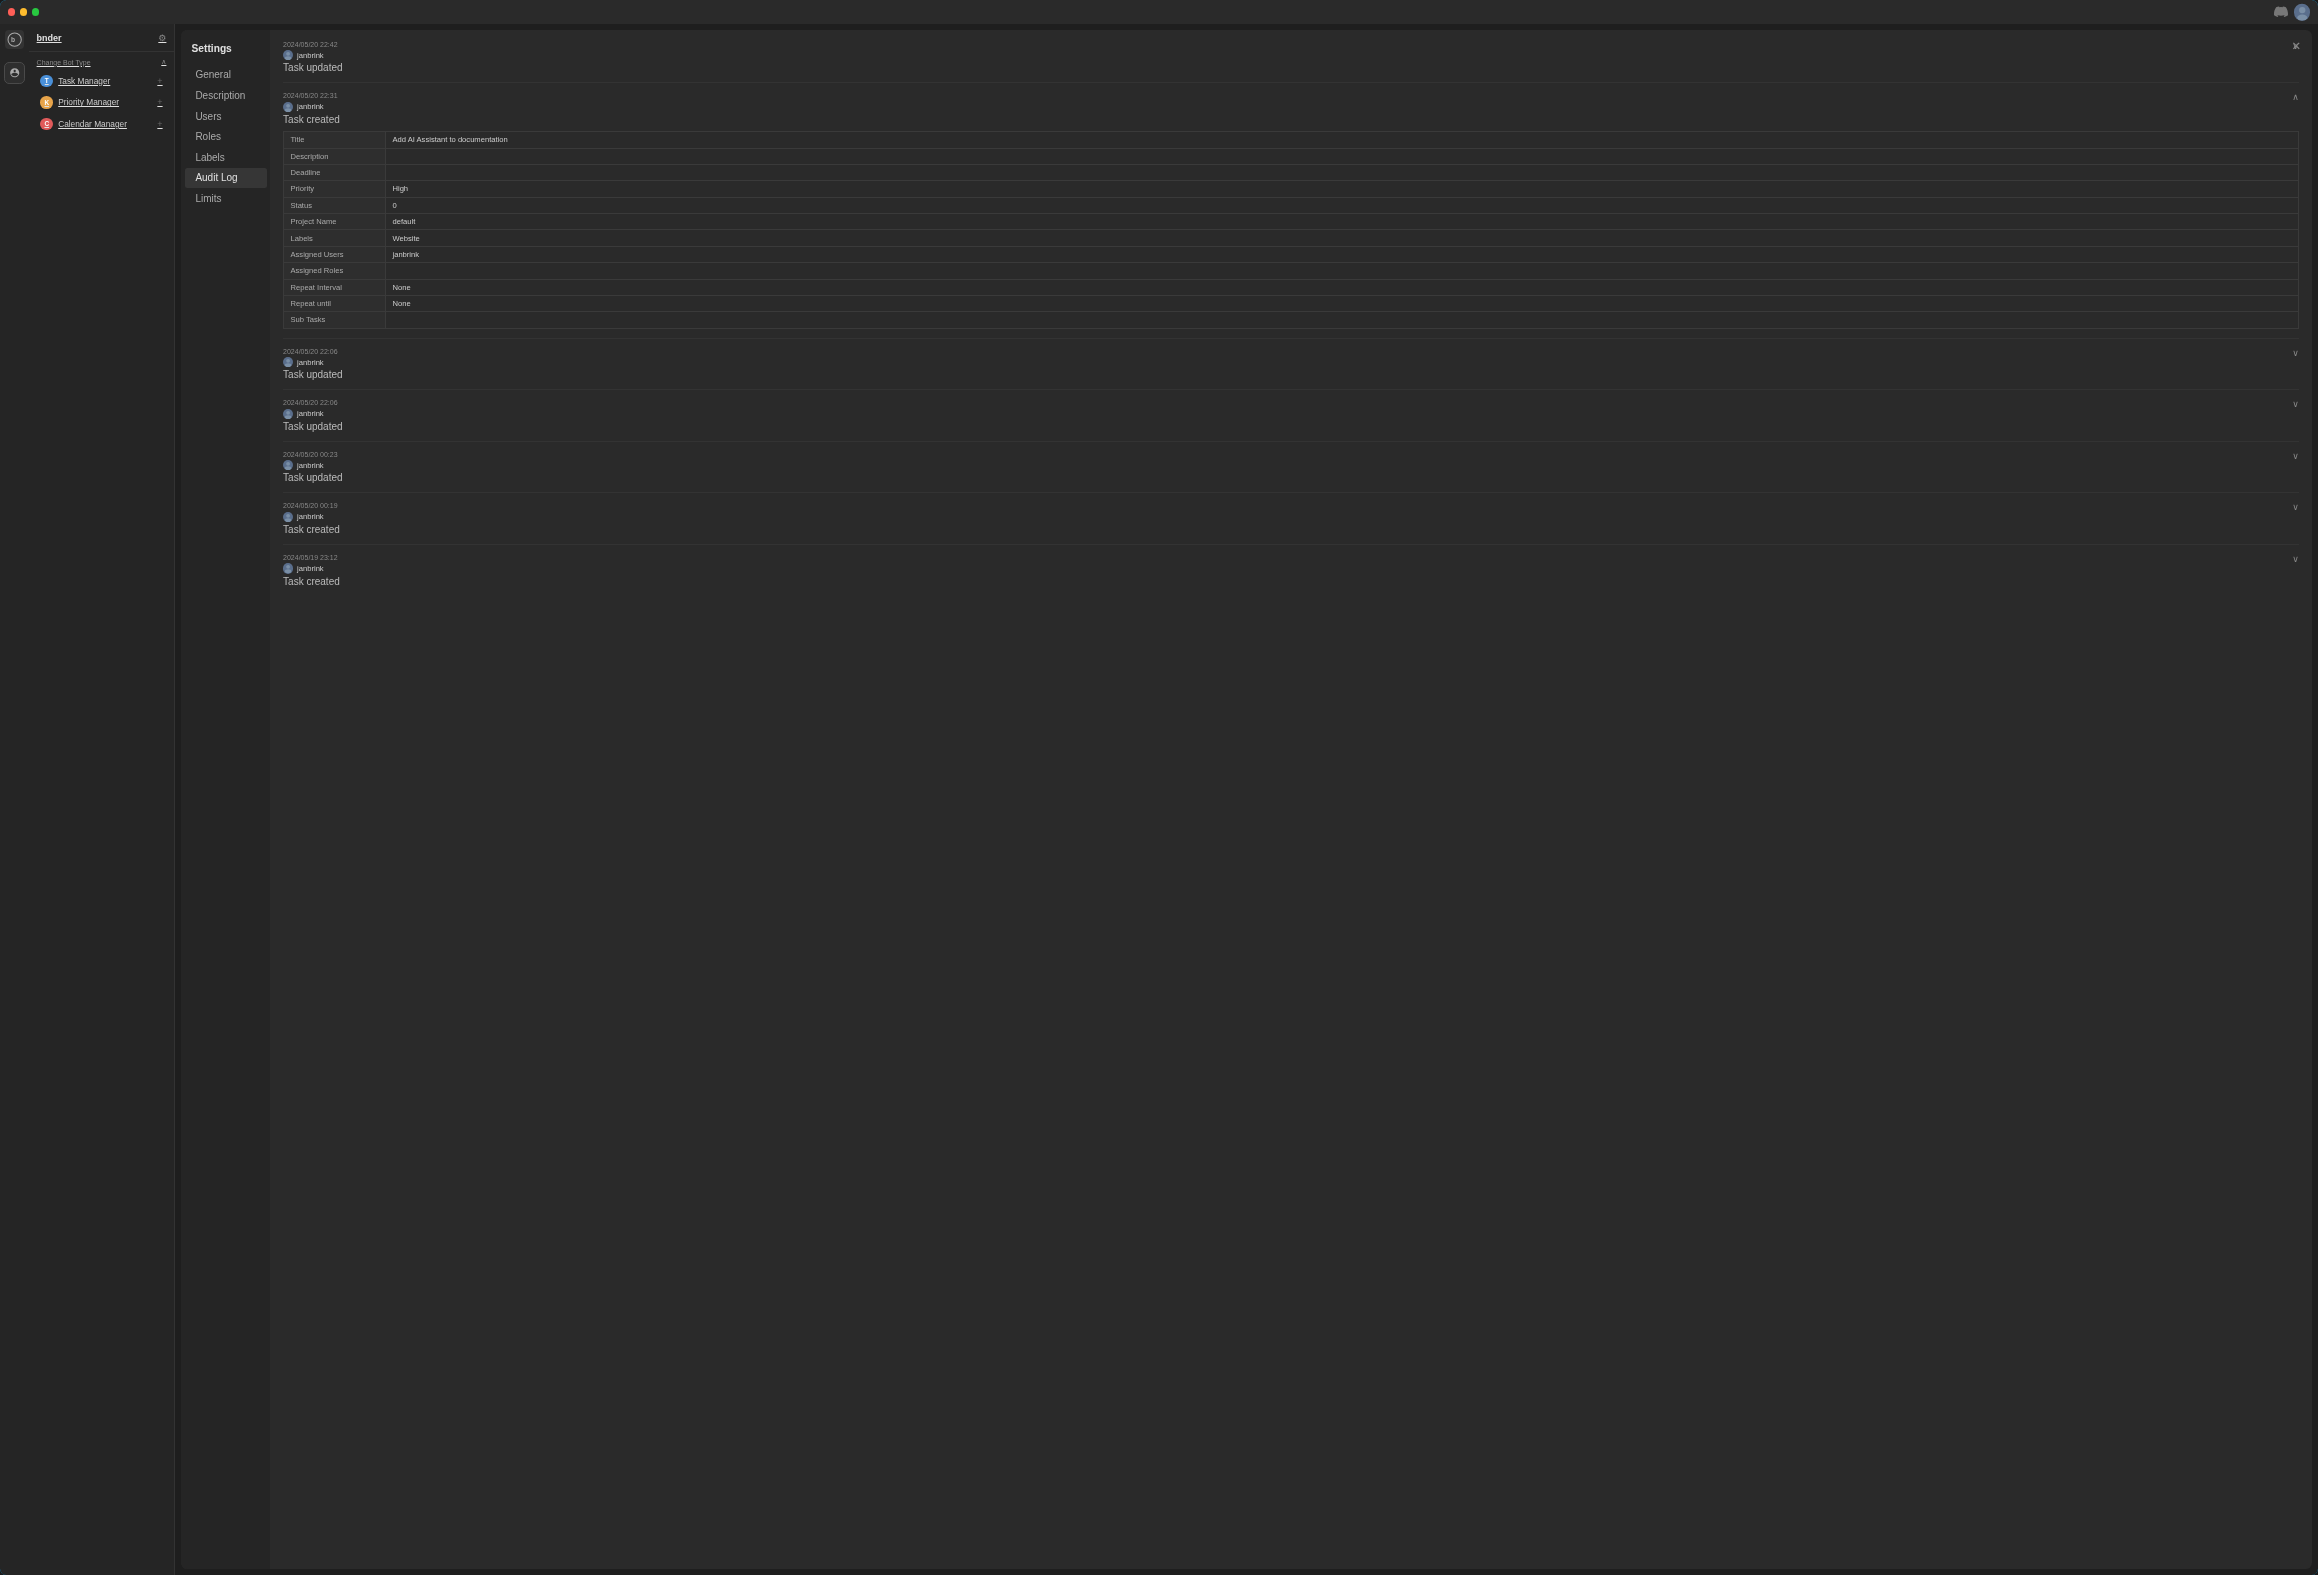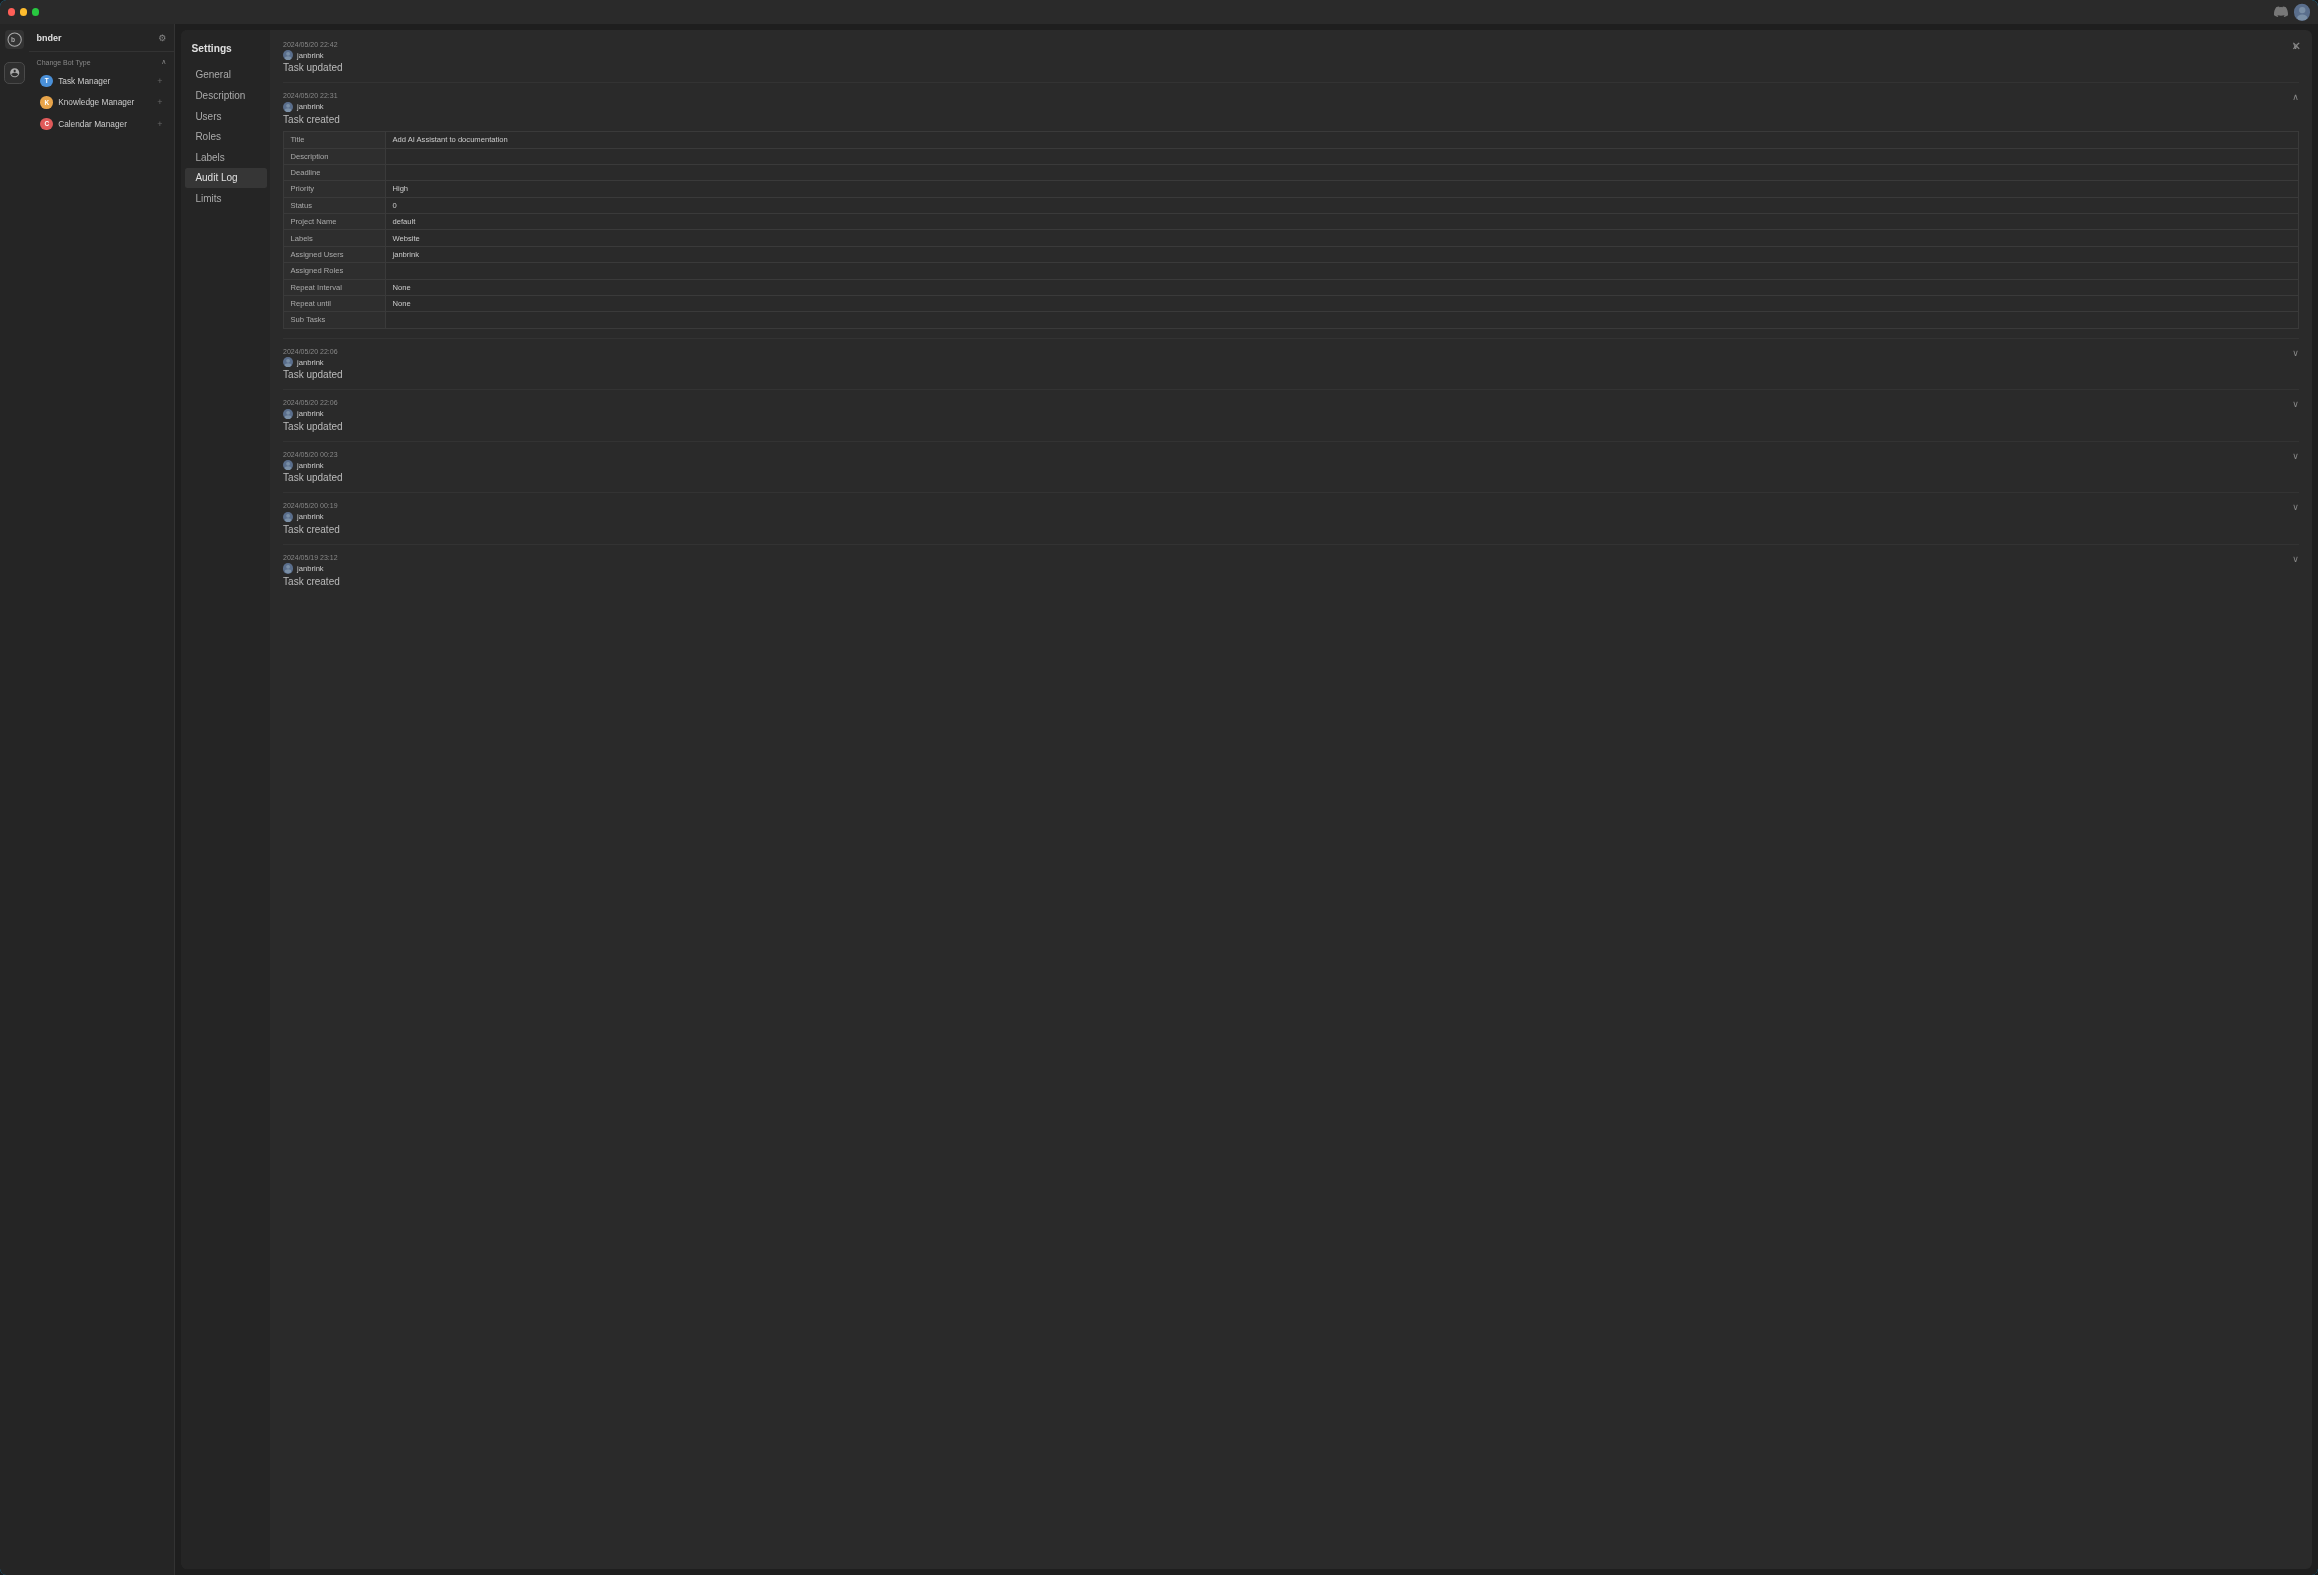--- a/index.html
+++ b/index.html
@@ -12,20 +12,21 @@
       overflow: hidden;
     }
     .window {
       width: 100%;
       height: 100%;
       background: #0ea5e9;
       border-radius: 6.4px;
       overflow: hidden;
       display: flex;
       flex-direction: column;
+      text-decoration: underline;
     }
     
     .titlebar {
       height: 24px;
       background: #2a2a2a;
       display: flex;
       align-items: center;
       padding: 0 7.6px;
       flex-shrink: 0;
       position: relative;
@@ -384,21 +385,21 @@
         <div class="sidebar-item-left">
           <div class="bot-icon bot-icon-task">T</div>
           <span class="sidebar-item-name">Task Manager</span>
         </div>
         <span class="sidebar-add-icon">+</span>
       </div>
 
       <div class="sidebar-item">
         <div class="sidebar-item-left">
           <div class="bot-icon bot-icon-knowledge">K</div>
-          <span class="sidebar-item-name">Knowledge Manager</span>
+          <span class="sidebar-item-name">Priority Manager</span>
         </div>
         <span class="sidebar-add-icon">+</span>
       </div>
 
       <div class="sidebar-item">
         <div class="sidebar-item-left">
           <div class="bot-icon bot-icon-calendar">C</div>
           <span class="sidebar-item-name">Calendar Manager</span>
         </div>
         <span class="sidebar-add-icon">+</span>

